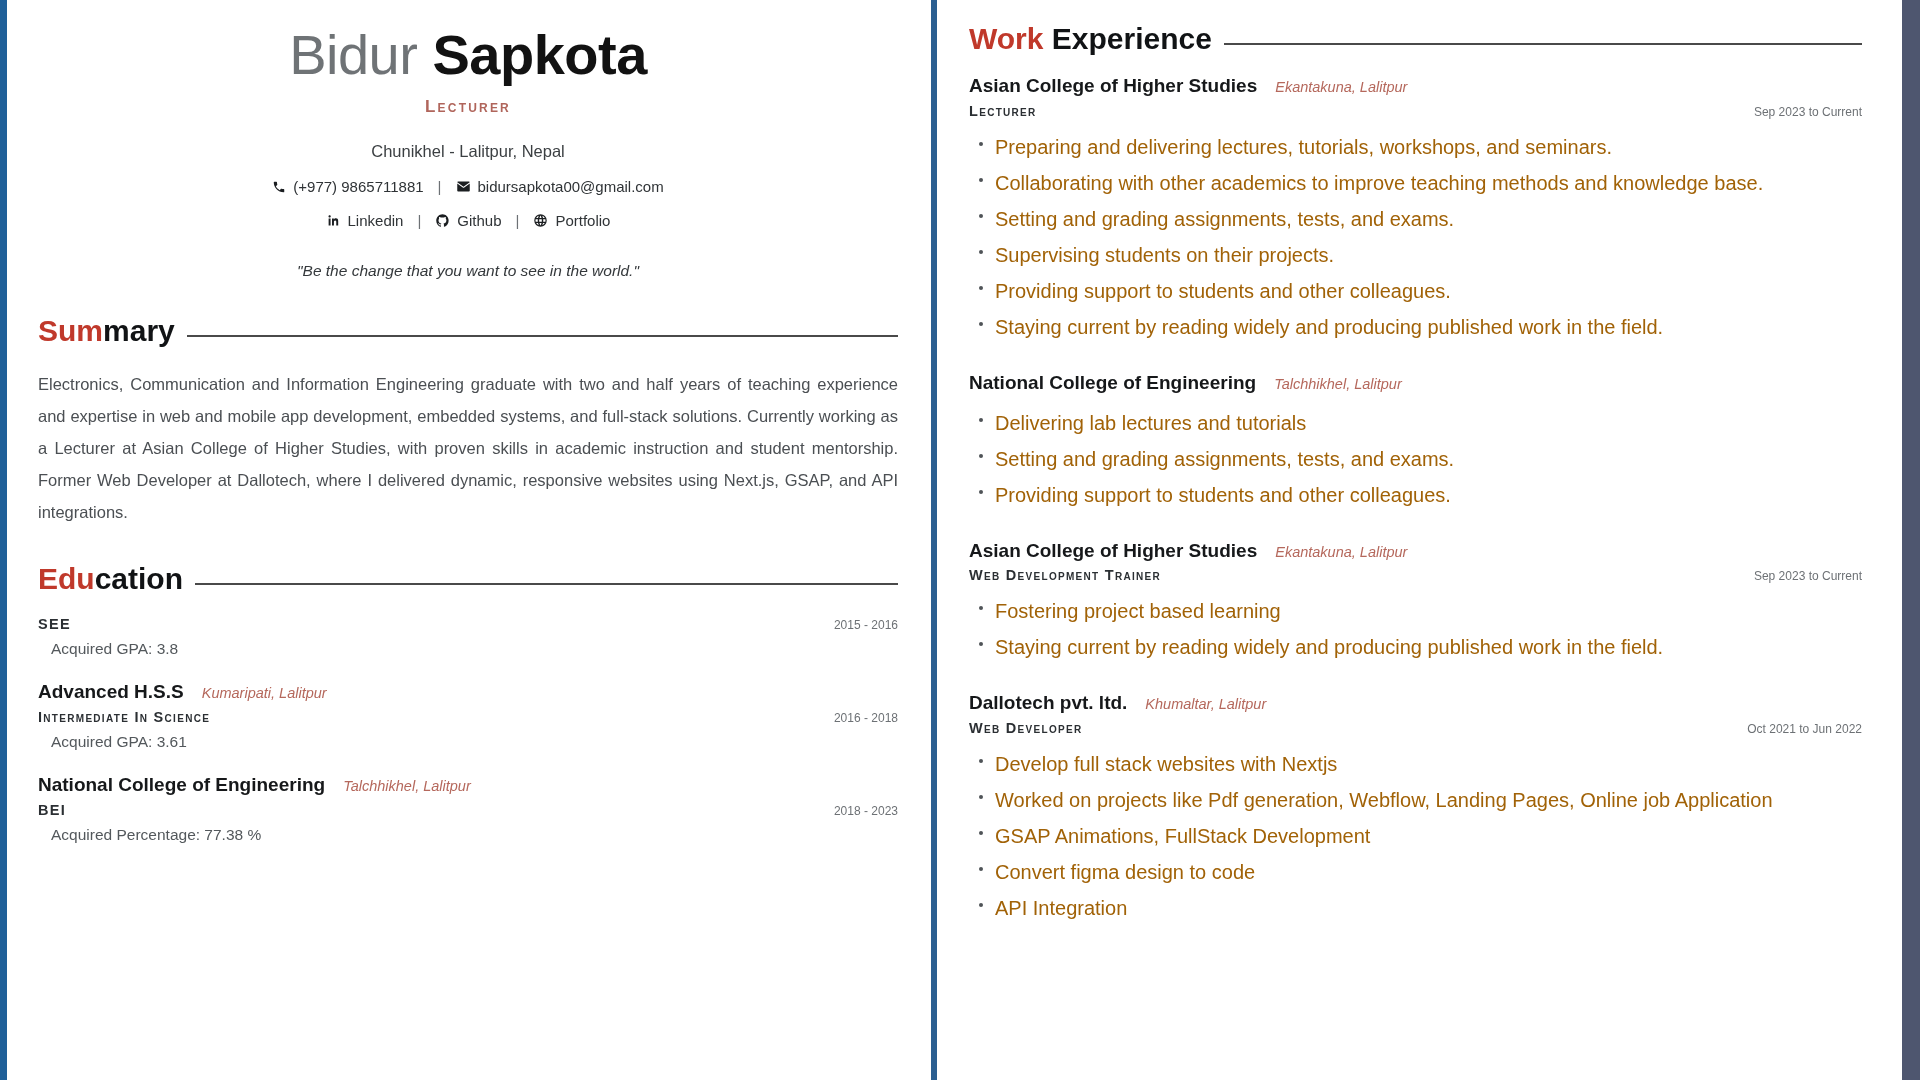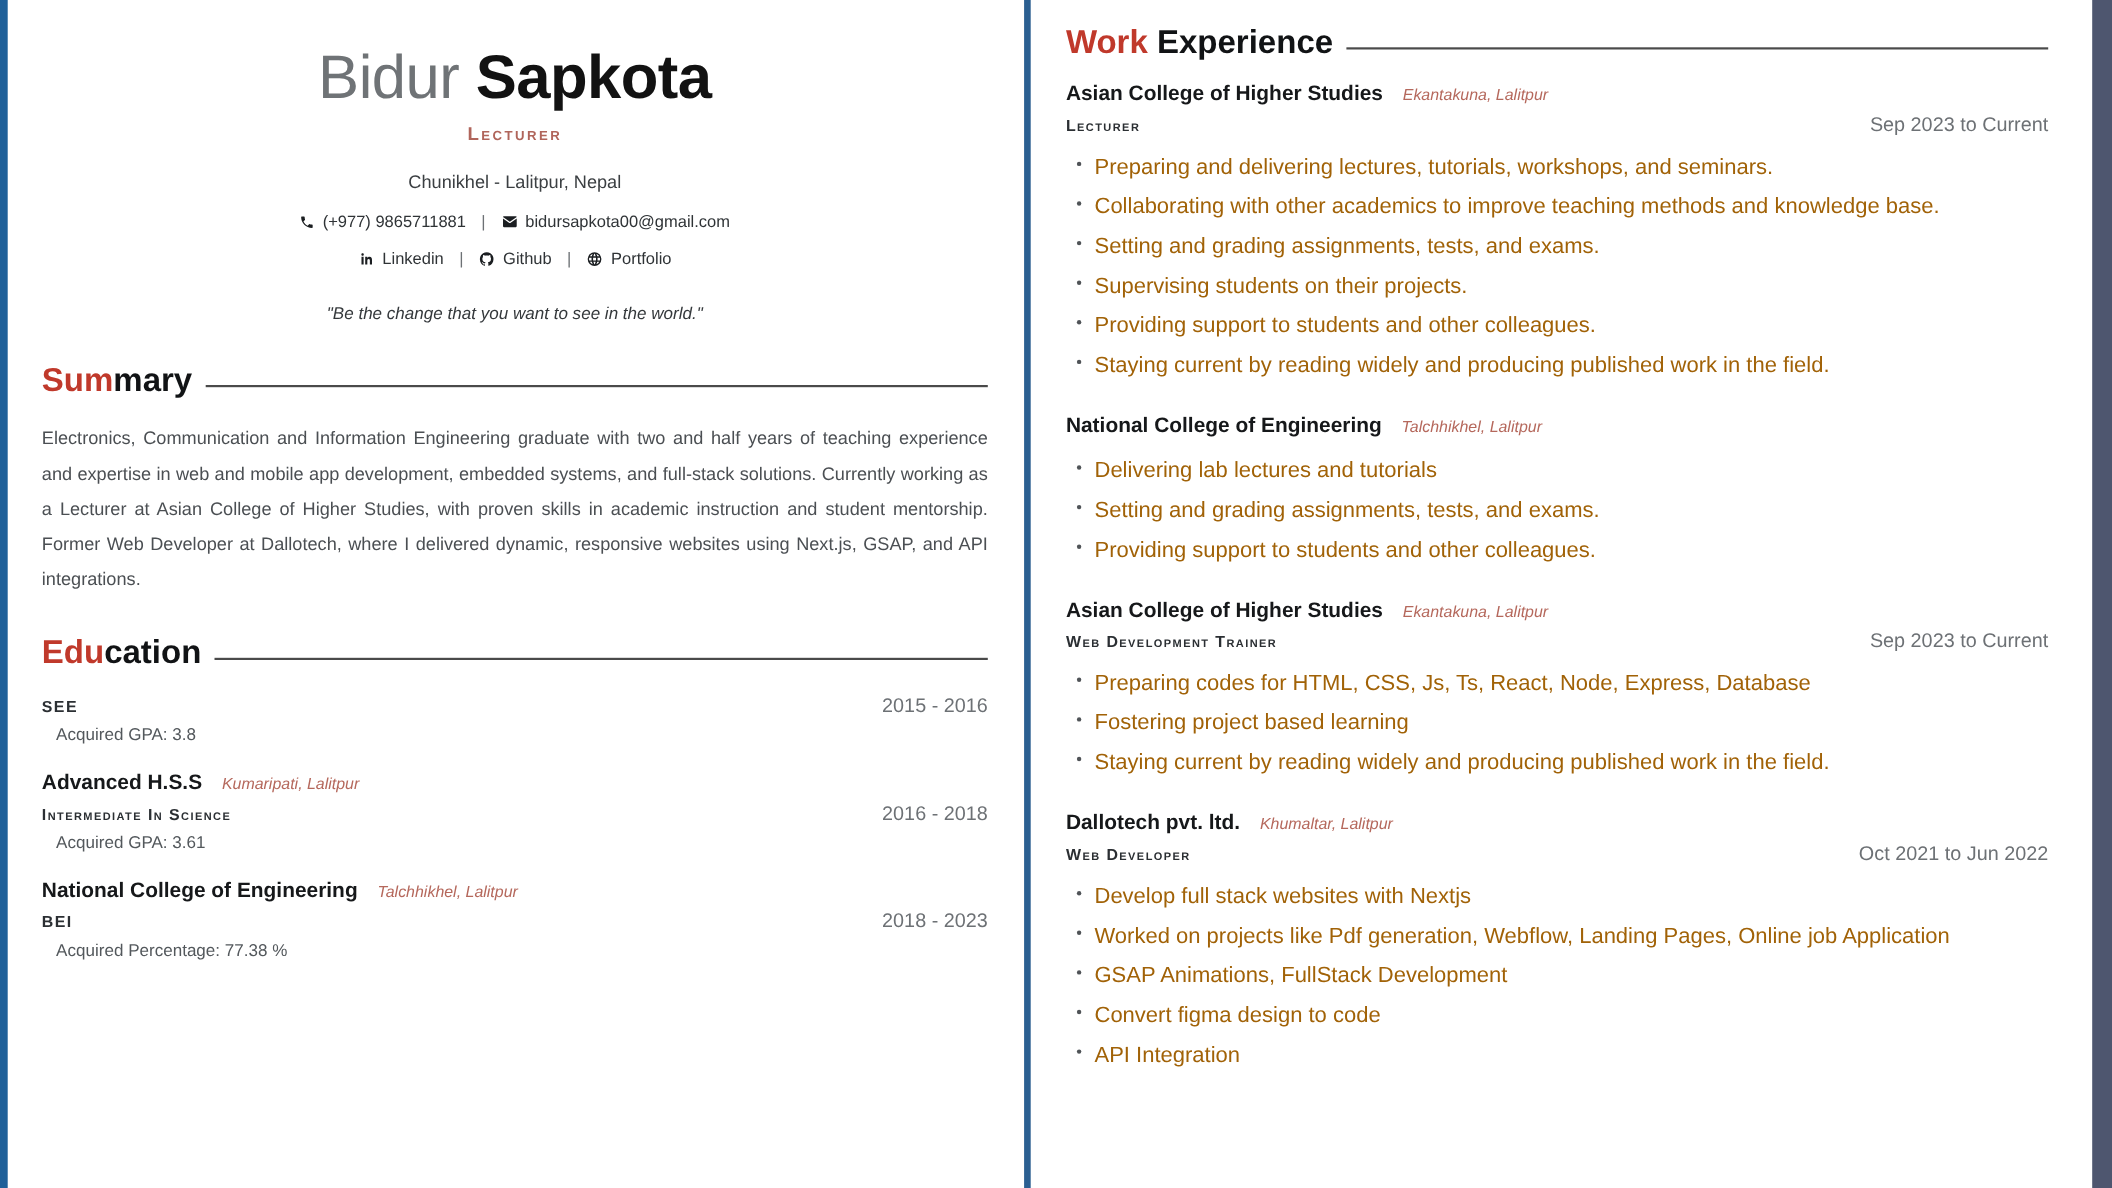--- a/index.html
+++ b/index.html
@@ -43,21 +43,21 @@
   .rail-center {
     position: absolute;
     left: 931px; top: 0;
     width: 6px;
     height: 1080px;
     background: #2b5f91;
   }
 
   .col-left {
     position: absolute;
-    left: 7px; top: 16px;
+    left: 7px; top: 1px;
     width: 924px;
     height: 844px;
     box-sizing: border-box;
     padding: 0 33px 0 31px;
   }
   .col-right {
     position: absolute;
     left: 937px; top: 0;
     width: 965px;
     height: 1080px;
@@ -197,21 +197,21 @@
     margin-top: 5px;
   }
   .title-sm {
     font-size: 14.5px;
     font-weight: 600;
     font-variant: small-caps;
     letter-spacing: 1.3px;
     color: #2b2f33;
   }
   .dates {
-    font-size: 18px;
+    font-size: 12px;
     color: #6d7175;
     white-space: nowrap;
     text-align: left;
   }
   .detail {
     margin-top: 8px;
     margin-left: 13px;
     font-size: 15.5px;
     color: #53585c;
   }
@@ -411,21 +411,20 @@
       <div class="exp-block">
         <div class="entry-row">
           <div class="org">Asian College of Higher Studies</div>
           <div class="loc">Ekantakuna, Lalitpur</div>
         </div>
         <div class="subrow">
           <div class="title-sm">Web Development Trainer</div>
           <div class="dates">Sep 2023 to Current</div>
         </div>
         <ul class="bullets">
-          <li>Preparing codes for HTML, CSS, Js, Ts, React, Node, Express, Database</li>
           <li>Fostering project based learning</li>
           <li>Staying current by reading widely and producing published work in the field.</li>
         </ul>
       </div>
 
       <div class="exp-block">
         <div class="entry-row">
           <div class="org">Dallotech pvt. ltd.</div>
           <div class="loc">Khumaltar, Lalitpur</div>
         </div>

